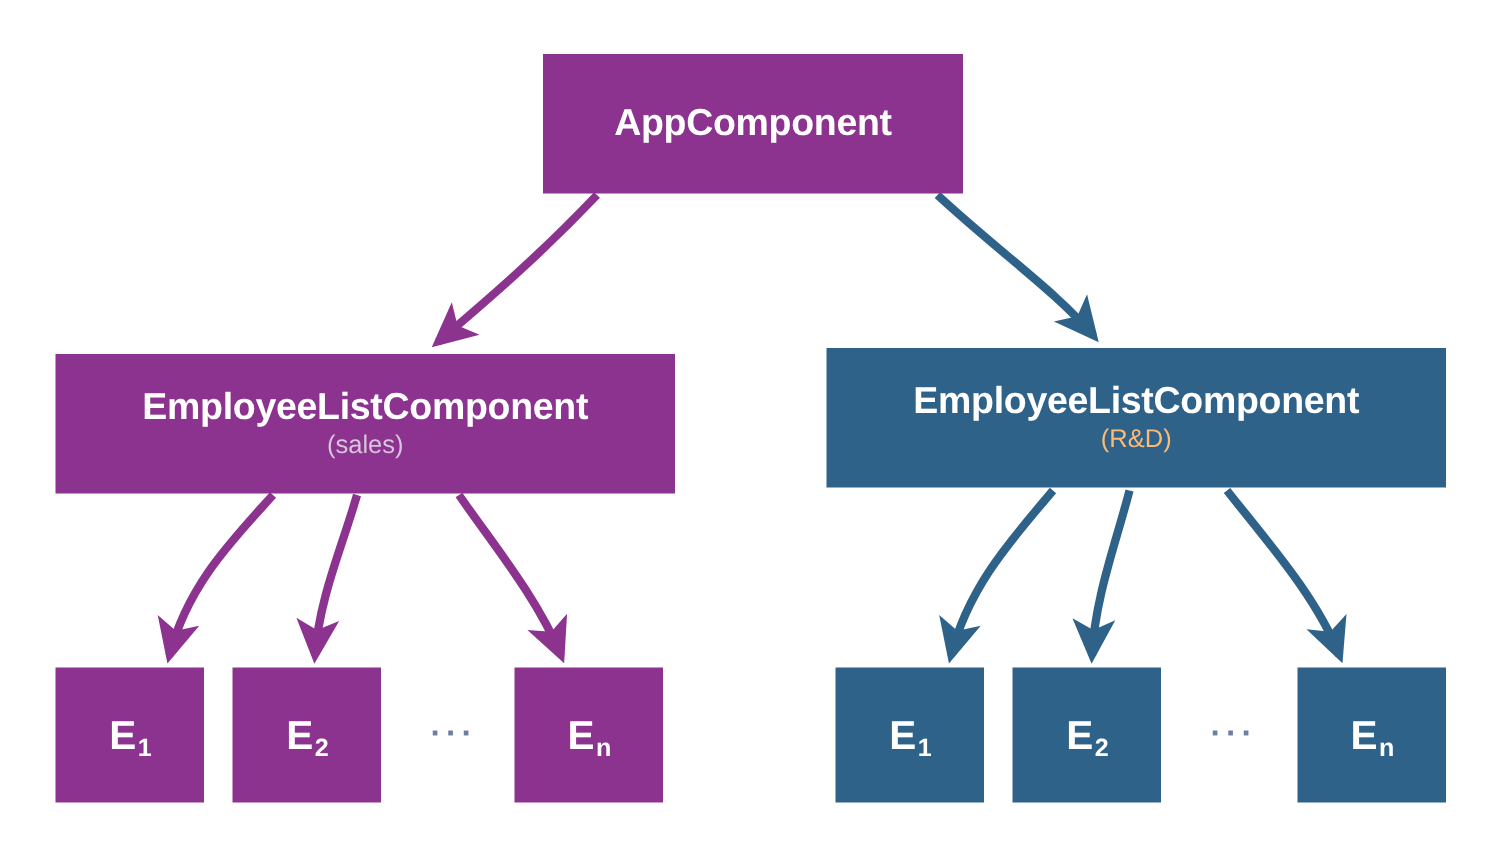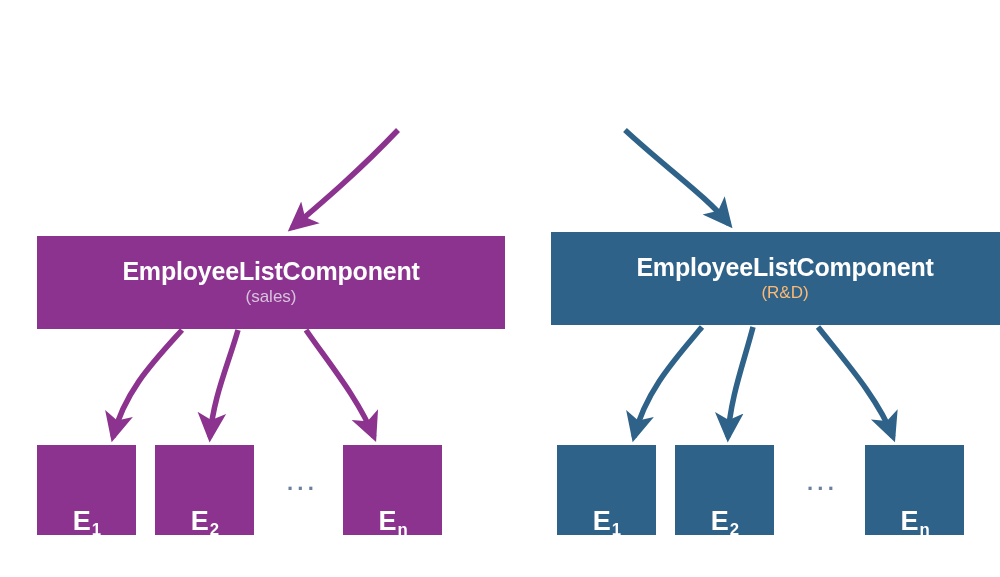--- a/index.html
+++ b/index.html
@@ -51,35 +51,34 @@
   
   #node-root {
     left: 362px;
     top: 36px;
     width: 280px;
     height: 93px;
   }
   #node-root .node-title { font-size: 25px; }
 
   
-  .node-mid { width: 468px; height: 93px; }
+  .node-mid { width: 413px; height: 93px; }
   #node-sales { left: 37px; top: 236px; }
   #node-rnd   { left: 551px; top: 232px; }
   .node-mid .node-title { font-size: 25px; }
   .node-mid .node-sub {
     font-size: 17px;
     color: #d8c3dd;
   }
   #node-rnd .node-sub { color: #fdba74; }
 
   
   .node-leaf {
     width: 99px;
     height: 90px;
-    justify-content: flex-end;
   }
   .node-leaf .leaf-label {
     font-size: 27px;
     font-weight: bold;
     line-height: 1;
     white-space: nowrap;
   }
   .node-leaf .leaf-label sub {
     font-size: 0.62em;
     vertical-align: baseline;
@@ -128,20 +127,23 @@
 
     <path d="M 182 330 C 155 360 125 390 113 437" fill="none" stroke="#8C338F" stroke-width="5.5" marker-end="url(#arrow-purple)"></path>
     <path d="M 238 330 C 228 365 213 398 210 437" fill="none" stroke="#8C338F" stroke-width="5.5" marker-end="url(#arrow-purple)"></path>
     <path d="M 306 330 C 328 362 358 398 374 437" fill="none" stroke="#8C338F" stroke-width="5.5" marker-end="url(#arrow-purple)"></path>
 
     <path d="M 702 327 C 676 358 646 390 634 437" fill="none" stroke="#2F6289" stroke-width="5.5" marker-end="url(#arrow-blue)"></path>
     <path d="M 753 327 C 744 362 730 398 728 437" fill="none" stroke="#2F6289" stroke-width="5.5" marker-end="url(#arrow-blue)"></path>
     <path d="M 818 327 C 844 360 878 398 893 437" fill="none" stroke="#2F6289" stroke-width="5.5" marker-end="url(#arrow-blue)"></path>
   </svg>
 
+  <div class="node" id="node-root" style="background:#8C338F;">
+    <span class="node-title">AppComponent</span>
+  </div>
 
   <div class="node node-mid" id="node-sales" style="background:#8C338F;">
     <span class="node-title">EmployeeListComponent</span>
     <span class="node-sub">(sales)</span>
   </div>
 
   <div class="node node-leaf" id="leaf-s1" style="background:#8C338F;">
     <span class="leaf-label"><span>E</span><sub>1</sub></span>
   </div>
 

